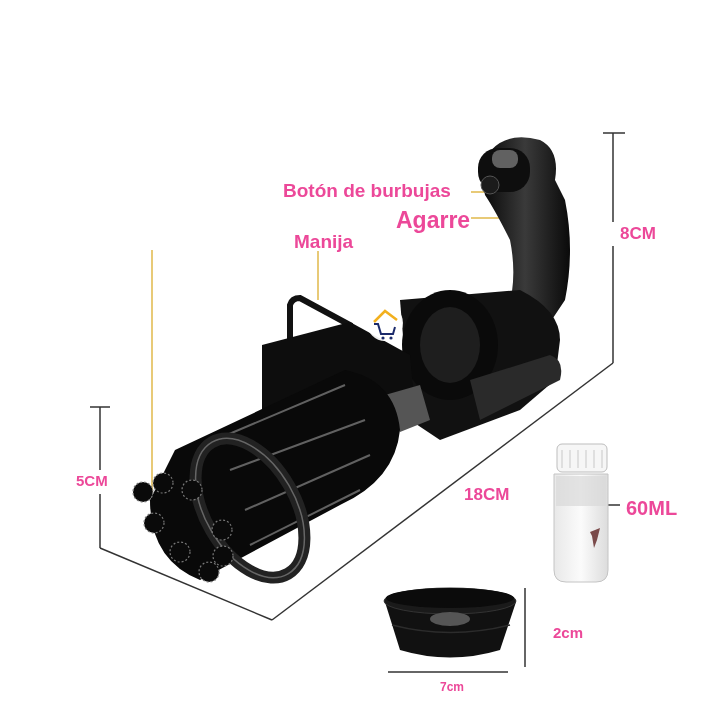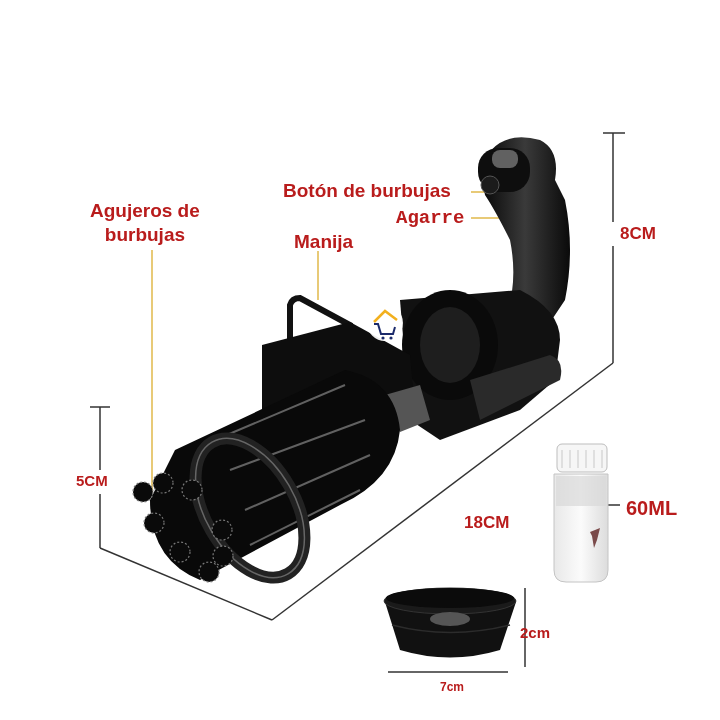--- a/index.html
+++ b/index.html
@@ -1,28 +1,28 @@
 <!DOCTYPE html>
 <html><head>
   <meta charset="utf-8">
   <style>
     html, body { margin: 0; padding: 0; background: #ffffff; }
     body { width: 720px; height: 720px; position: relative; overflow: hidden;
            font-family: "Liberation Sans", "DejaVu Sans", sans-serif; }
     .stage { position: absolute; left: 0; top: 0; width: 720px; height: 720px; }
-    .label { position: absolute; color: #b91c1c; font-weight: bold; white-space: nowrap; }
+    .label { position: absolute; color: #ec4899; font-weight: bold; white-space: nowrap; }
     .lbl-boton { left: 283px; top: 180px; font-size: 19px; }
-    .lbl-agarre { left: 396px; top: 207px; font-size: 19px; font-family: Liberation Mono, monospace; }
+    .lbl-agarre { left: 396px; top: 207px; font-size: 23px; }
     .lbl-manija { left: 294px; top: 231px; font-size: 19px; }
     .lbl-agujeros { left: 90px; top: 199px; font-size: 19px; text-align: center; line-height: 24px; }
     .lbl-8cm { left: 620px; top: 222px; font-size: 17px; background: #fff; padding: 2px 0; }
     .lbl-5cm { left: 76px; top: 470px; font-size: 15px; background: #fff; padding: 2px 0; }
-    .lbl-18cm { left: 464px; top: 485px; font-size: 17px; margin-top: 28px; }
+    .lbl-18cm { left: 464px; top: 485px; font-size: 17px; }
     .lbl-60ml { left: 626px; top: 497px; font-size: 20px; }
-    .lbl-2cm { left: 520px; top: 624px; font-size: 15px; }
+    .lbl-2cm { left: 553px; top: 624px; font-size: 15px; }
     .lbl-7cm { left: 440px; top: 680px; font-size: 12px; }
     svg { position: absolute; left: 0; top: 0; }
   </style>
 </head>
 <body>
 
 <div class="stage">
 
   <svg width="720" height="720" viewBox="0 0 720 720">
     <defs>
@@ -133,24 +133,20 @@
       <ellipse cx="450" cy="601" rx="66" ry="13" fill="#1a1a1a" stroke="#333"></ellipse>
       <ellipse cx="450" cy="598" rx="64" ry="10" fill="#0b0b0b"></ellipse>
       <ellipse cx="450" cy="619" rx="20" ry="7" fill="#555"></ellipse>
       <path d="M392 625 Q450 640 510 625" fill="none" stroke="#2c2c2c" stroke-width="1.5"></path>
     </g>
   </svg>
 
   <div class="label lbl-boton">Botón de burbujas</div>
   <div class="label lbl-agarre">Agarre</div>
   <div class="label lbl-manija">Manija</div>
-  <div class="label lbl-agujeros">
-    <div>Agujeros de</div>
-    <div>burbujas</div>
-  </div>
 
   <div class="label lbl-8cm">8CM</div>
   <div class="label lbl-5cm">5CM</div>
   <div class="label lbl-18cm">18CM</div>
   <div class="label lbl-60ml">60ML</div>
   <div class="label lbl-2cm">2cm</div>
   <div class="label lbl-7cm">7cm</div>
 </div>
 
 </body></html>

